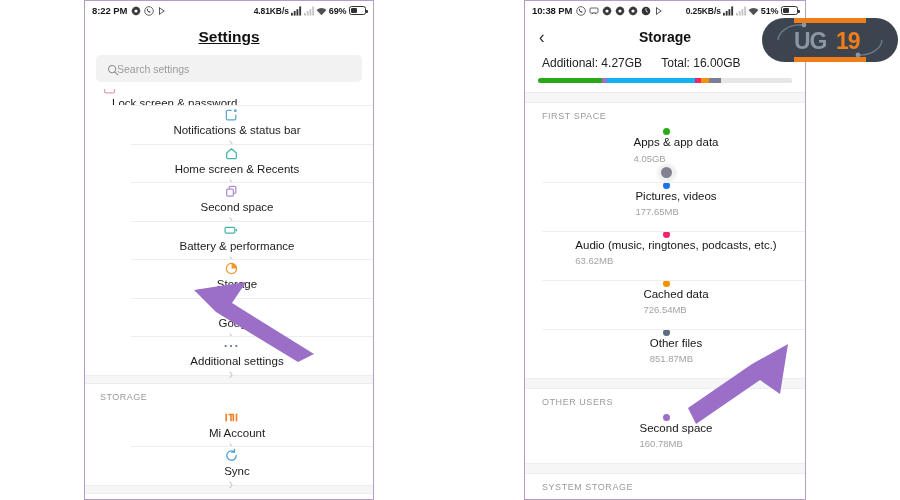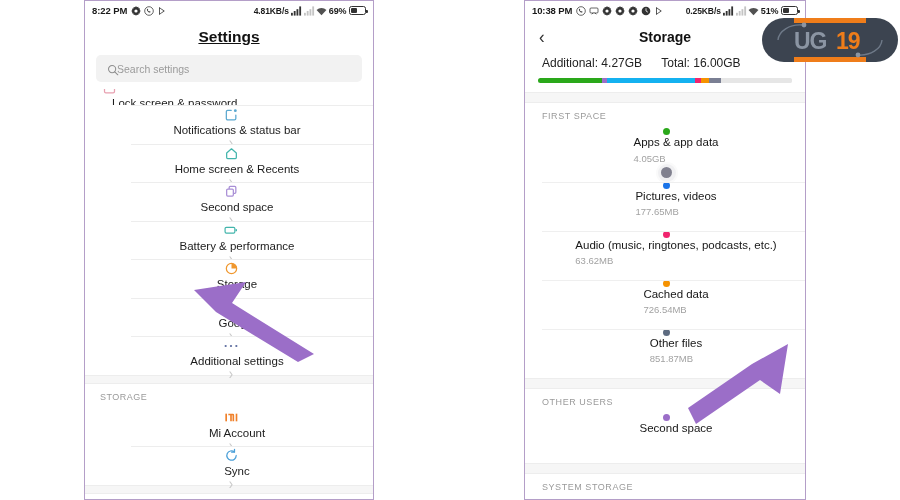--- a/index.html
+++ b/index.html
@@ -433,20 +433,21 @@
     </div>
 
     <div class="band"></div>
     <div class="sec2">OTHER USERS</div>
 
     <div>
       <div class="srow">
         <span class="dot" style="background:#9b6ec8"></span>
         <span class="stext">
           <span class="stitle" style="display:block">Second space</span>
+          <span class="ssub" style="display:block">160.78MB</span>
         </span>
       </div>
     </div>
 
     <div class="band"></div>
     <div class="sec2">SYSTEM STORAGE</div>
   </div>
 
   <svg class="arrow" style="left:186px; top:276px; width:135px; height:92px;" viewBox="0 0 135 92">
     <path d="M8 14 L60 6 L46 27 L128 78 L112 86 L30 36 Z" fill="#9b6ec8"></path>

